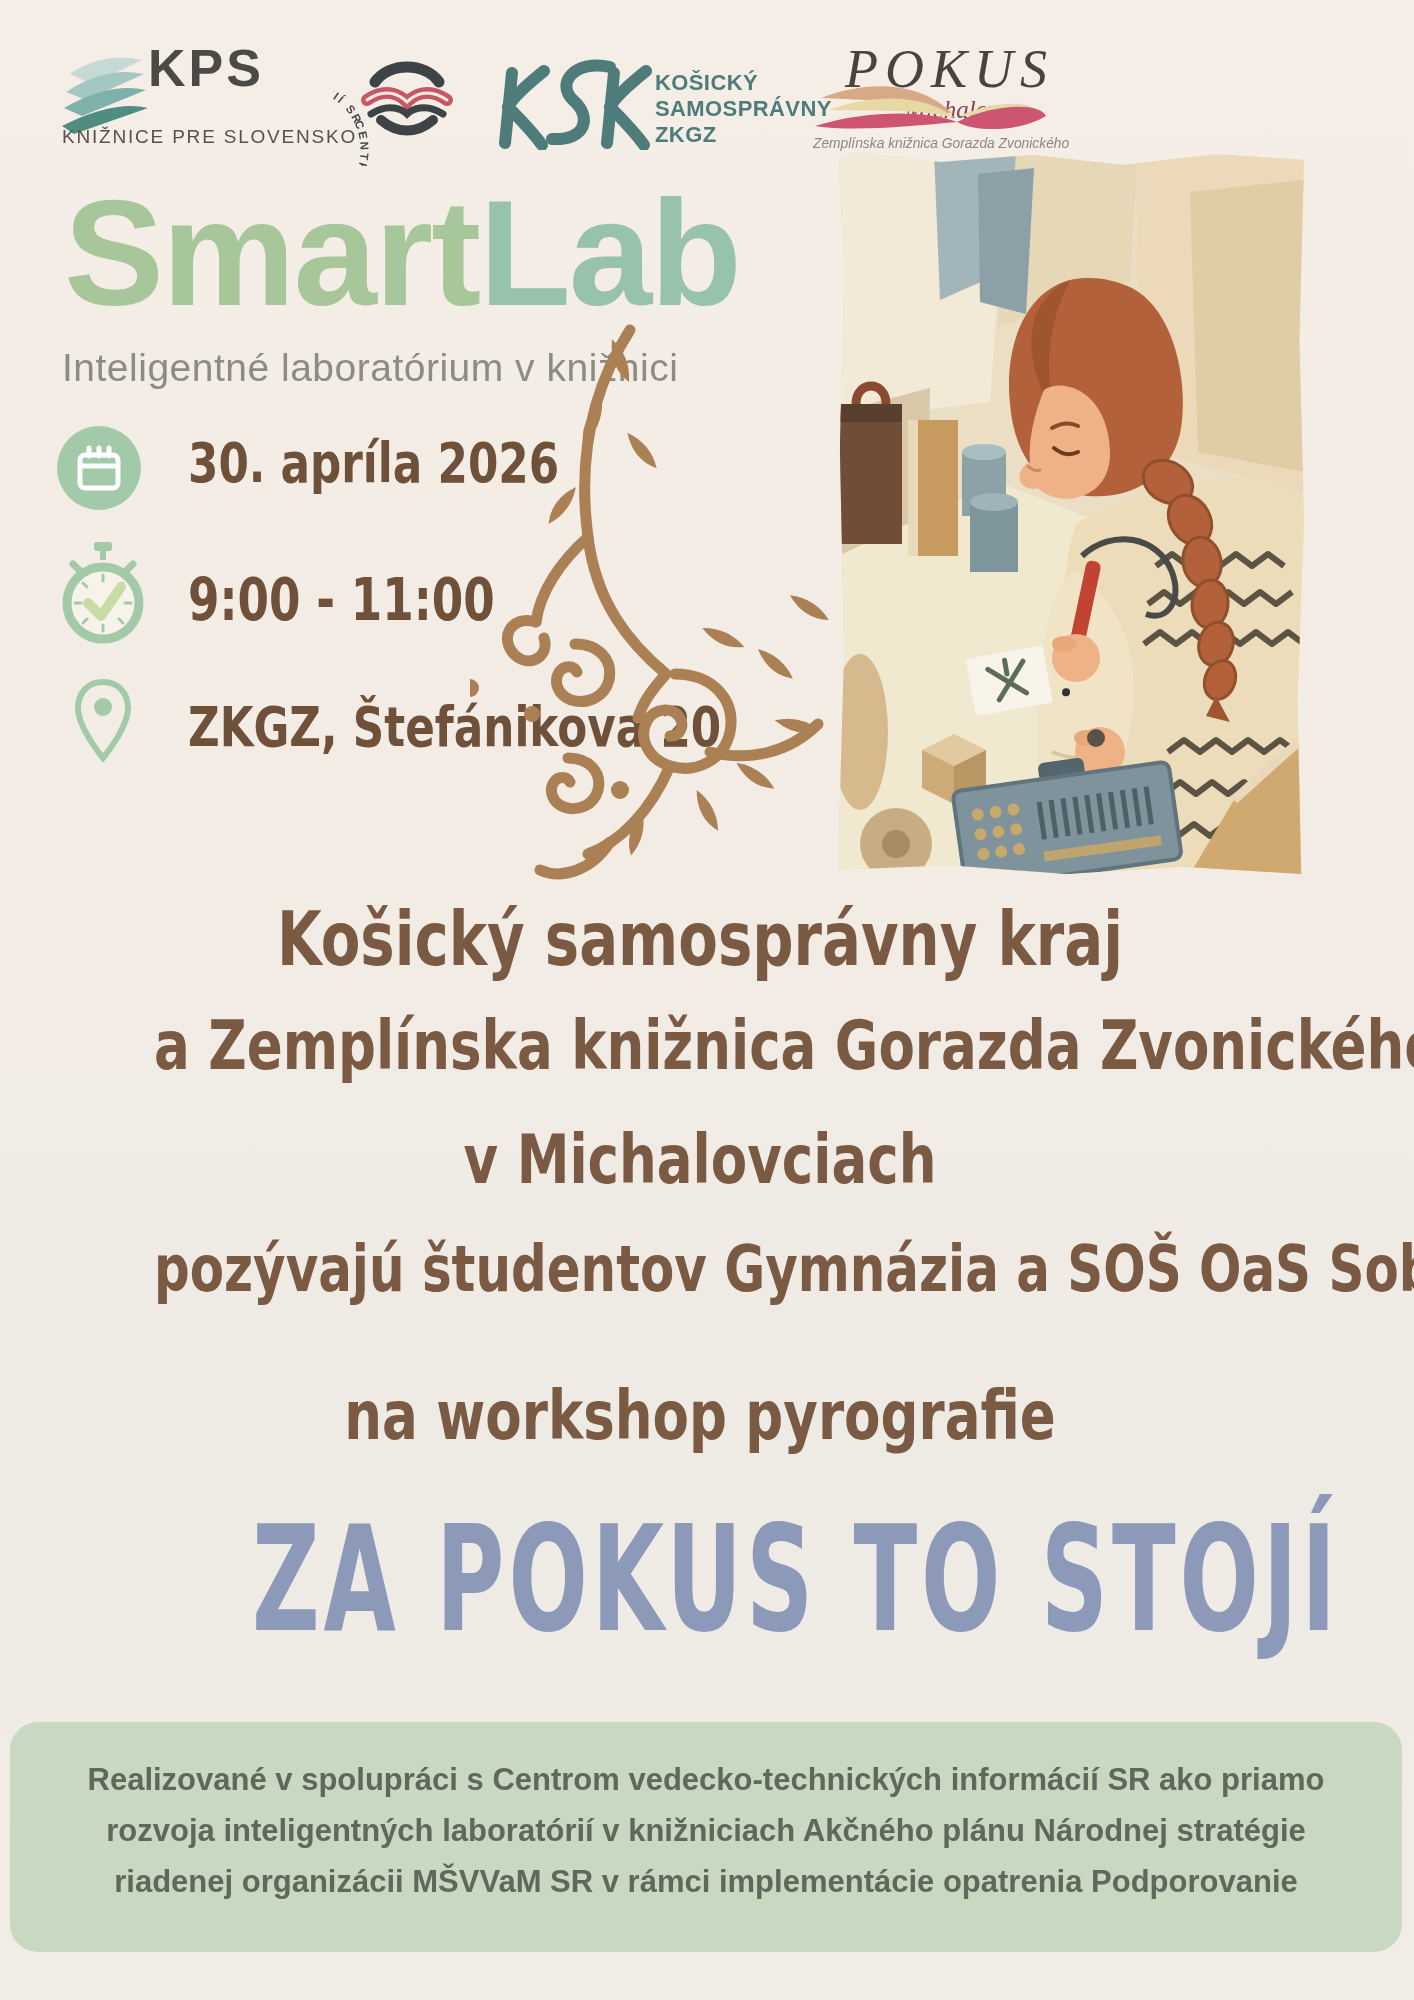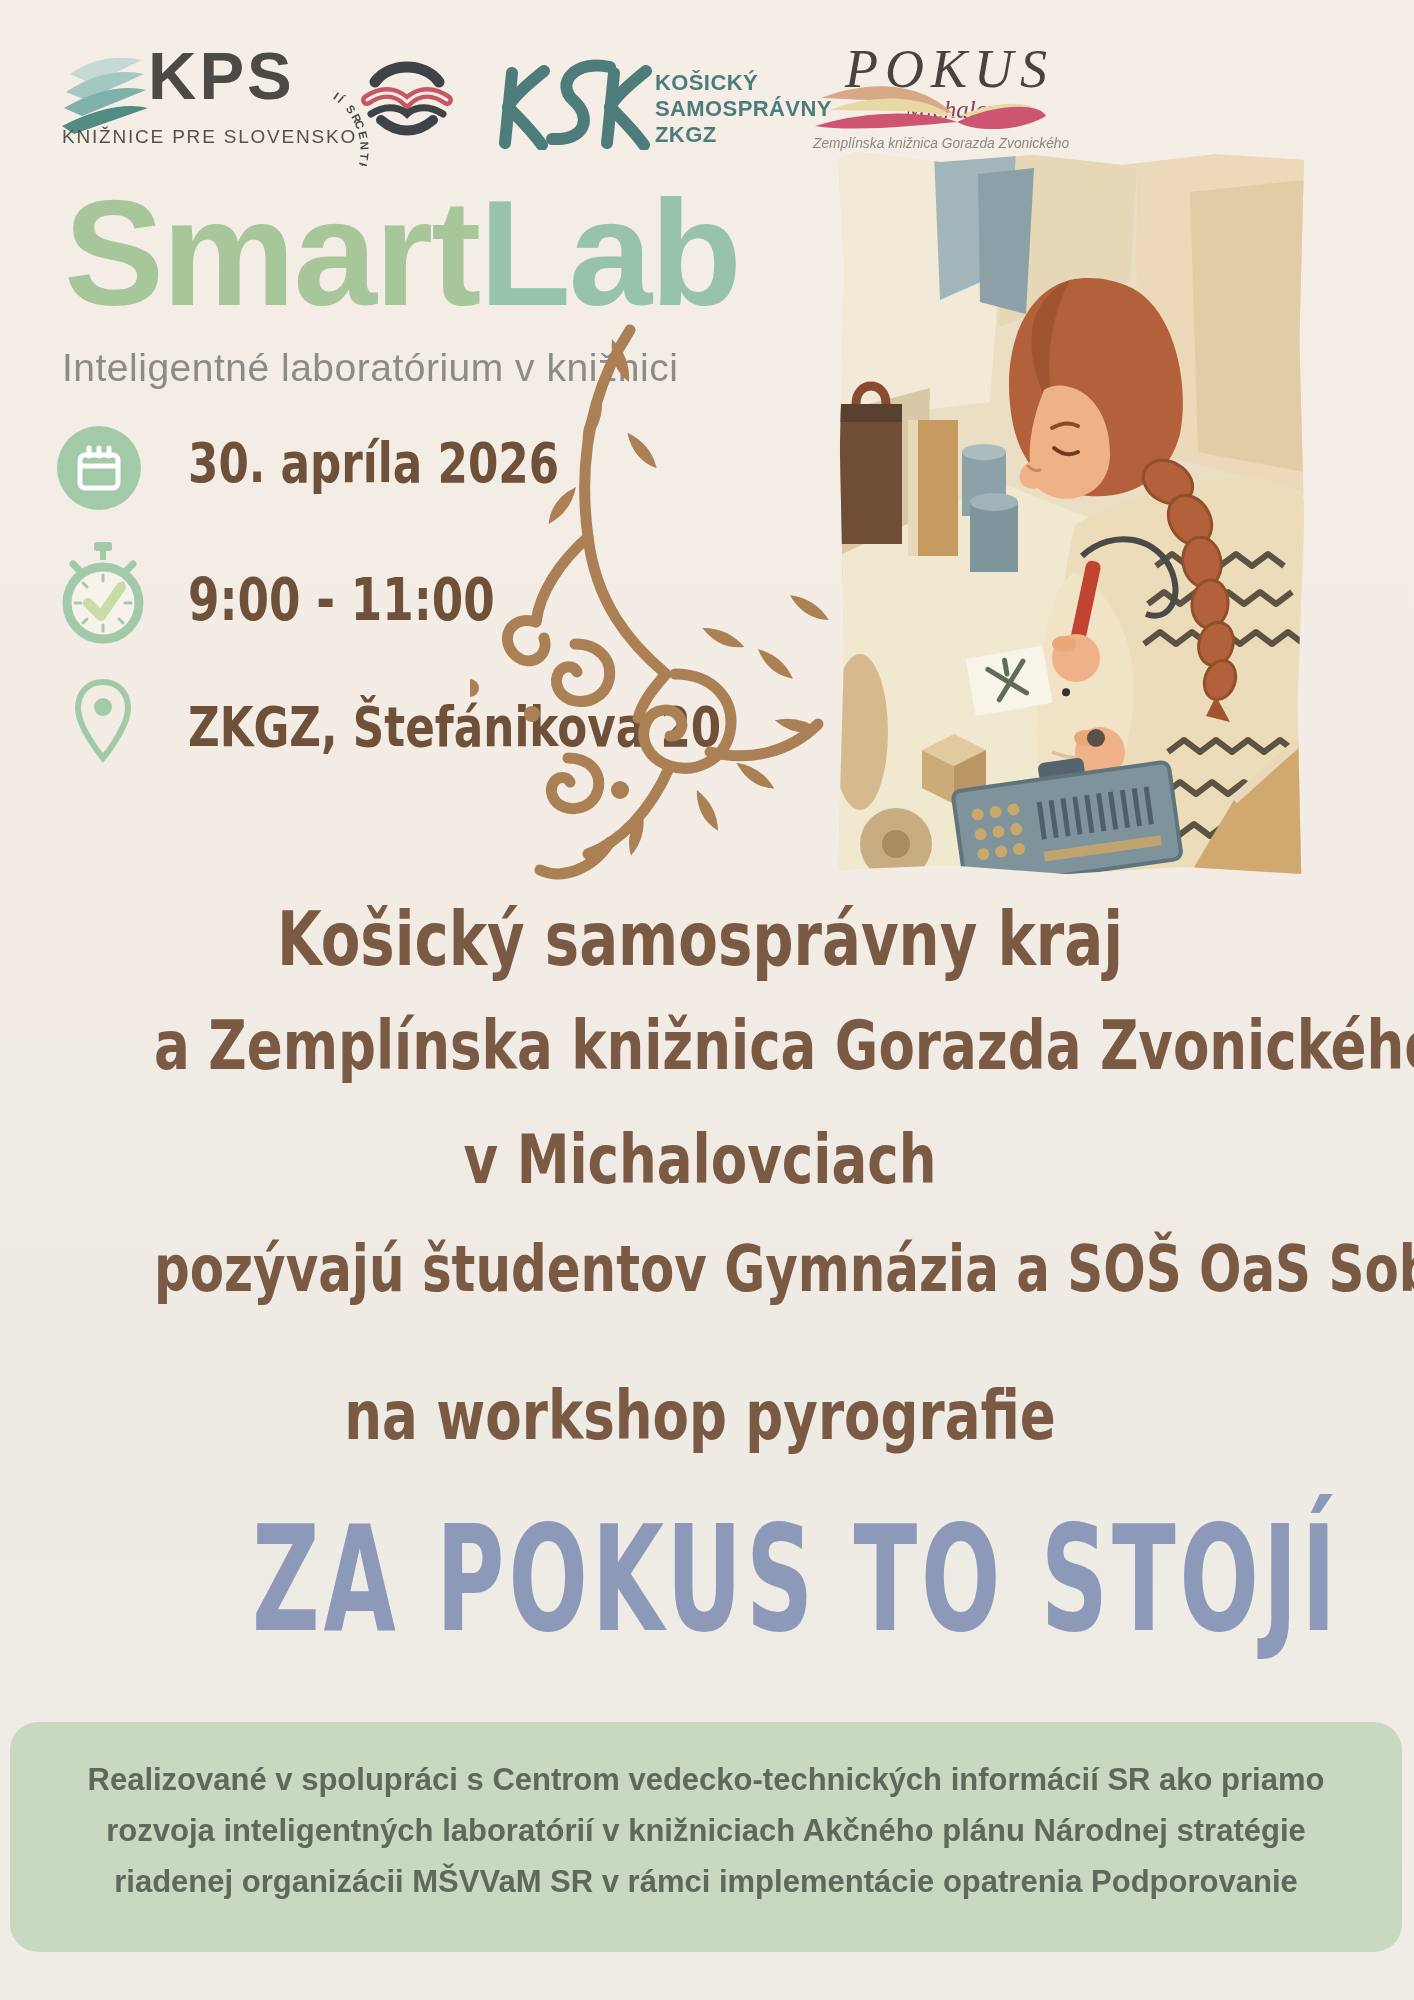--- a/index.html
+++ b/index.html
@@ -3,21 +3,21 @@
 <meta charset="utf-8">
 <style>
   html,body{margin:0;padding:0;background:#ddd;}
   .page{position:relative;width:1414px;height:2000px;overflow:hidden;
         background:linear-gradient(180deg,#f4eee7 0%,#f2ece5 45%,#eeeae4 72%,#f1ece6 100%);
         font-family:"Liberation Sans",sans-serif;}
   .abs{position:absolute;}
   .nowrap{white-space:nowrap;}
 
   
-  .kps-acronym{left:148px;top:42px;font-size:67px;font-weight:700;color:#4b4a47;letter-spacing:3px;line-height:1;}
+  .kps-acronym{left:148px;top:42px;font-size:52px;font-weight:700;color:#4b4a47;letter-spacing:3px;line-height:1;}
   .kps-tagline{left:62px;top:126px;font-size:19px;letter-spacing:1.8px;color:#54524e;font-weight:400;}
   .ksk-text{left:655px;top:70px;font-size:22px;font-weight:700;color:#4e7c7a;line-height:26px;letter-spacing:0.4px;}
   .zkgz-acronym{left:845px;top:42px;font-family:"Liberation Serif",serif;font-style:italic;font-size:54px;
                 color:#474341;letter-spacing:7px;line-height:1;}
   .zkgz-city{left:905px;top:96px;font-family:"Liberation Serif",serif;font-style:italic;font-size:25px;color:#8c4052;}
   .zkgz-fullname{left:813px;top:134px;font-size:15px;font-style:italic;color:#8d8782;
                  transform:scaleX(0.92);transform-origin:left center;}
 
   
   .smartlab{left:64px;top:178px;font-size:150px;font-weight:700;letter-spacing:-2px;line-height:1;}

